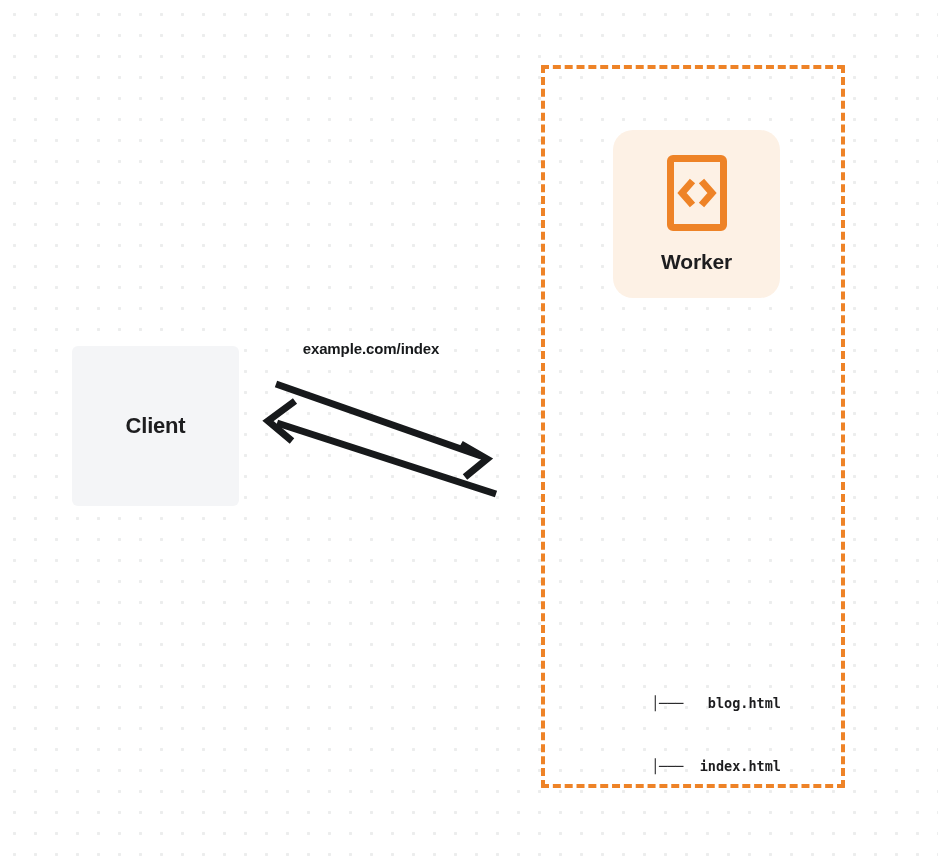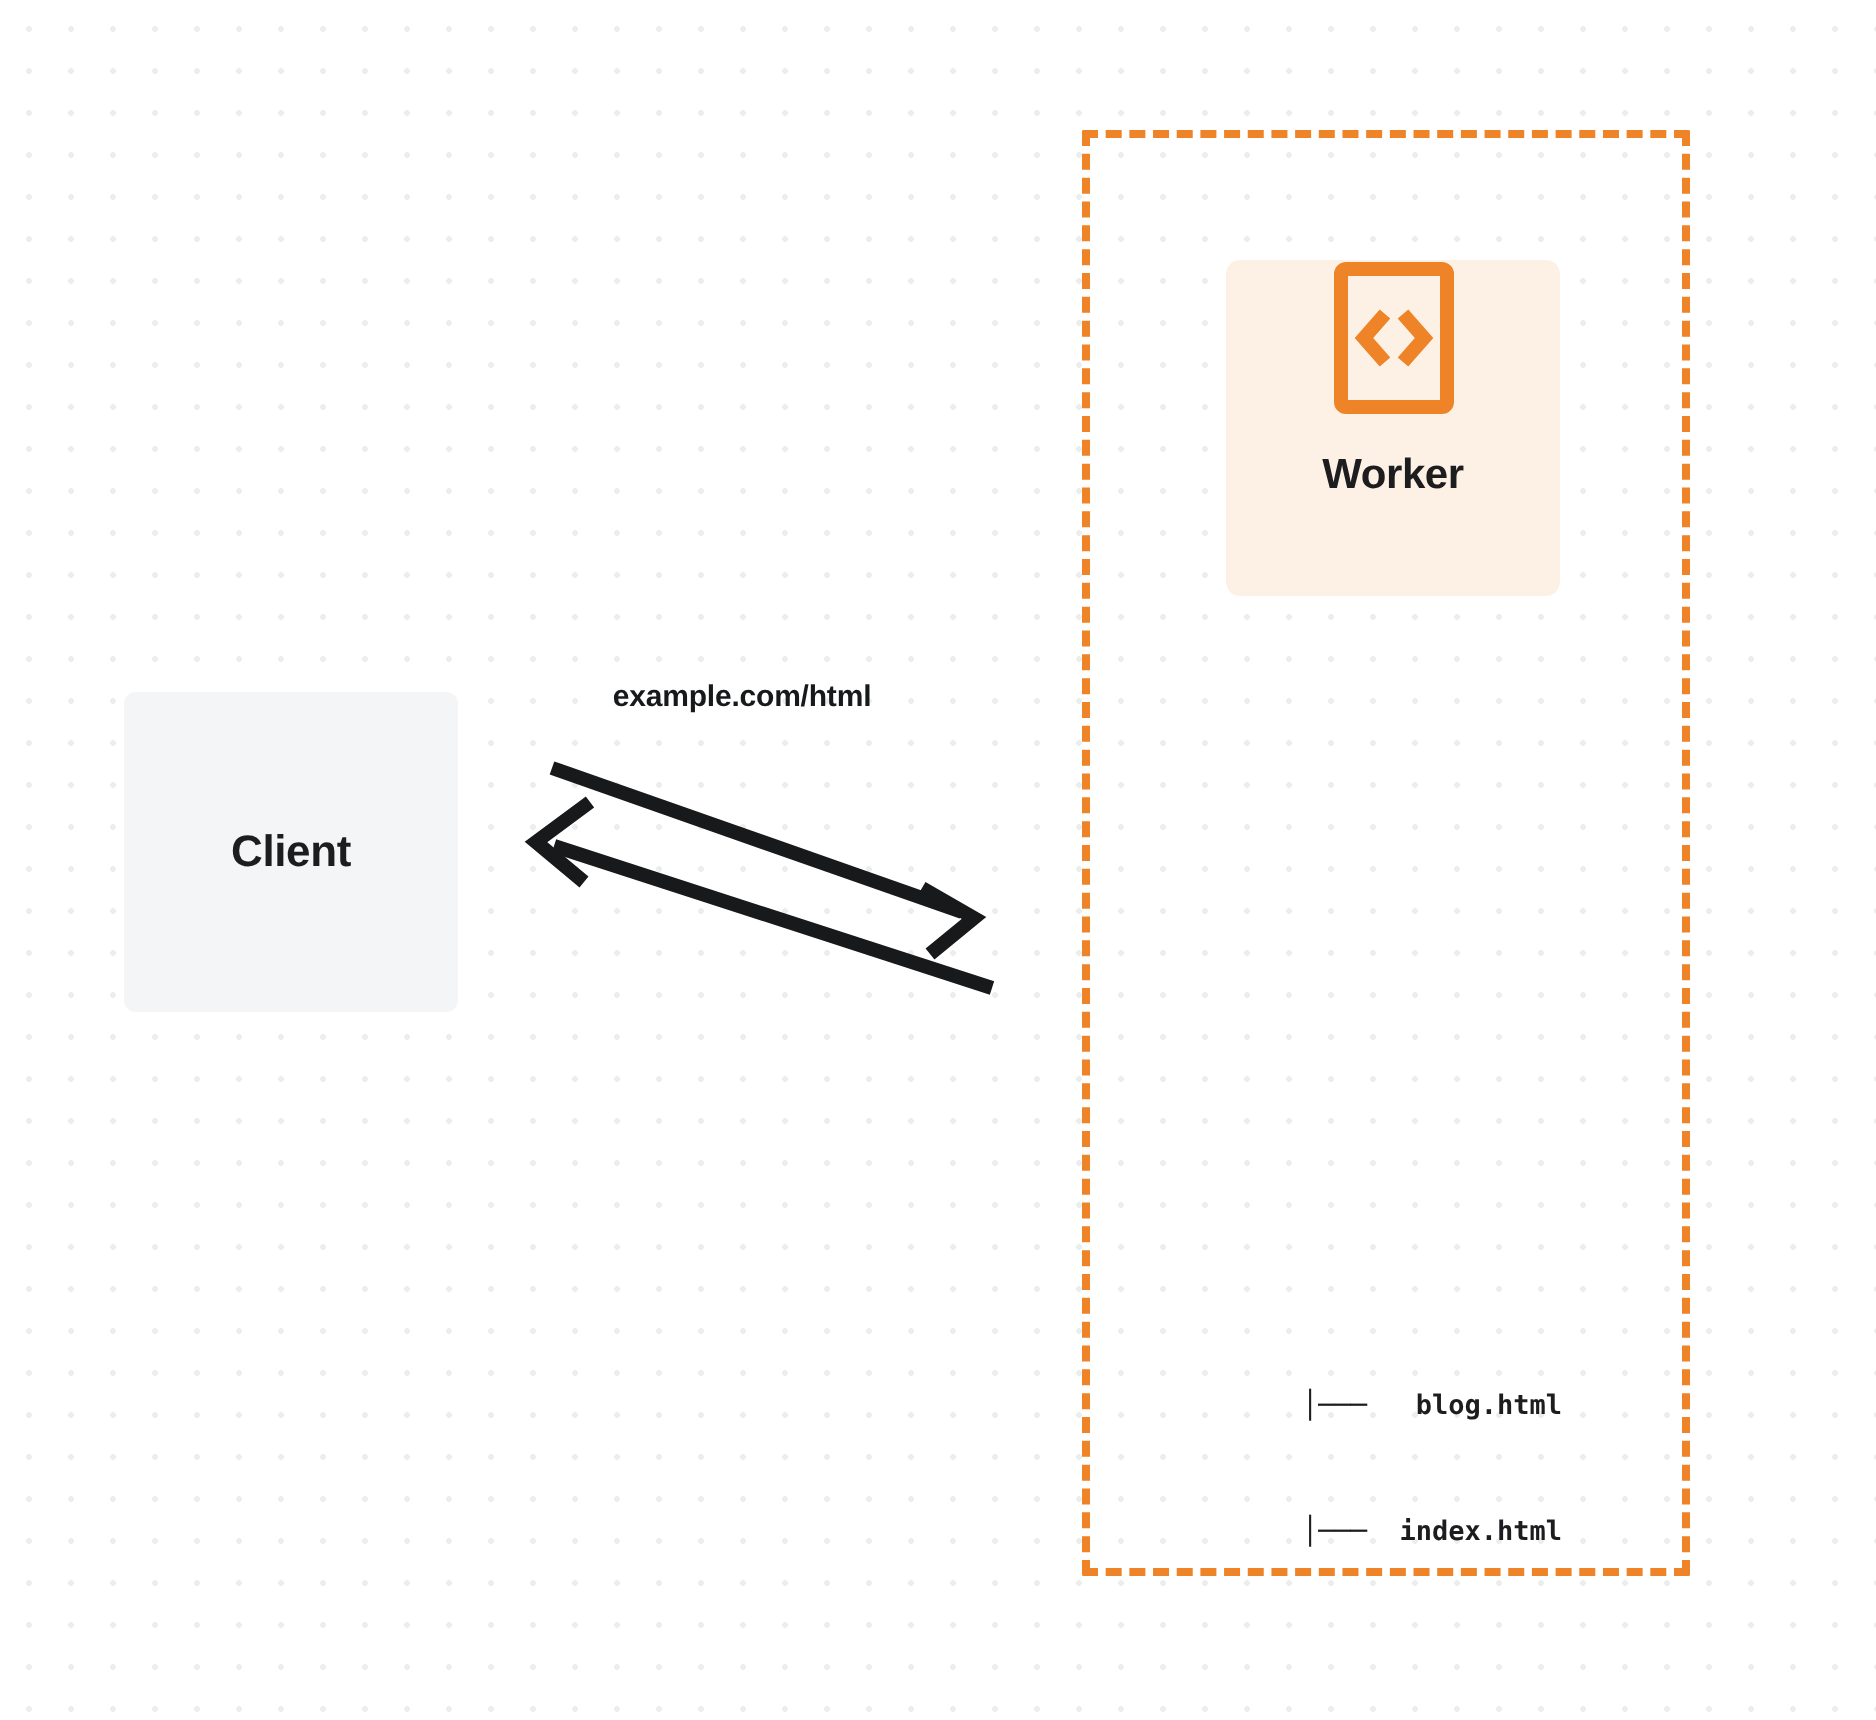--- a/index.html
+++ b/index.html
@@ -20,21 +20,21 @@
     height: 860px;
     background-color: #ffffff;
     background-image: radial-gradient(circle, #eceded 1.4px, rgba(255,255,255,0) 1.5px);
     background-size: 21px 21px;
     background-position: 4px 4px;
   }
 
   
   #client-node {
     position: absolute;
-    left: 62px;
+    left: 72px;
     top: 346px;
     width: 167px;
     height: 160px;
     background: #f4f5f7;
     border-radius: 6px;
     display: flex;
     align-items: center;
     justify-content: center;
   }
   #client-node .node-label {
@@ -92,24 +92,25 @@
     color: #ee8327;
     letter-spacing: -0.2px;
     line-height: 30px;
   }
 
   
   .service-card {
     position: absolute;
     width: 167px;
     background: #fdf1e5;
-    border-radius: 7px;
+    border-radius: 20px;
     display: flex;
     flex-direction: column;
     align-items: center;
+    justify-content: center;
   }
   #worker-card {
     left: 613px;
     top: 130px;
     height: 168px;
   }
   #assets-card {
     left: 609px;
     top: 480px;
     height: 165px;
@@ -162,21 +163,21 @@
       <polyline points="461,444 487,459 465,477" fill="none" stroke="#17191b" stroke-width="7" stroke-linecap="butt" stroke-linejoin="miter"></polyline>
     </g>
 
     <g>
       <line x1="496" y1="494" x2="277" y2="423" stroke="#17191b" stroke-width="7" stroke-linecap="butt"></line>
       <polyline points="295,401 268,421 292,441" fill="none" stroke="#17191b" stroke-width="7" stroke-linecap="butt" stroke-linejoin="miter"></polyline>
     </g>
   </svg>
 
   <div id="request-label">
-    <span>example.com/html</span>
+    <span>example.com/index</span>
   </div>
 
   <div id="project-container"></div>
 
 
   <div id="worker-card" class="service-card">
     <span class="card-icon">
       <svg width="62" height="78" viewBox="0 0 62 78" xmlns="http://www.w3.org/2000/svg">
         <rect x="4.5" y="4.5" width="53" height="69" rx="2.5" fill="none" stroke="#ee8327" stroke-width="7"></rect>
         <path d="M26.5 27 L16 39 L26.5 51" fill="none" stroke="#ee8327" stroke-width="7" stroke-linecap="butt" stroke-linejoin="miter"></path>

